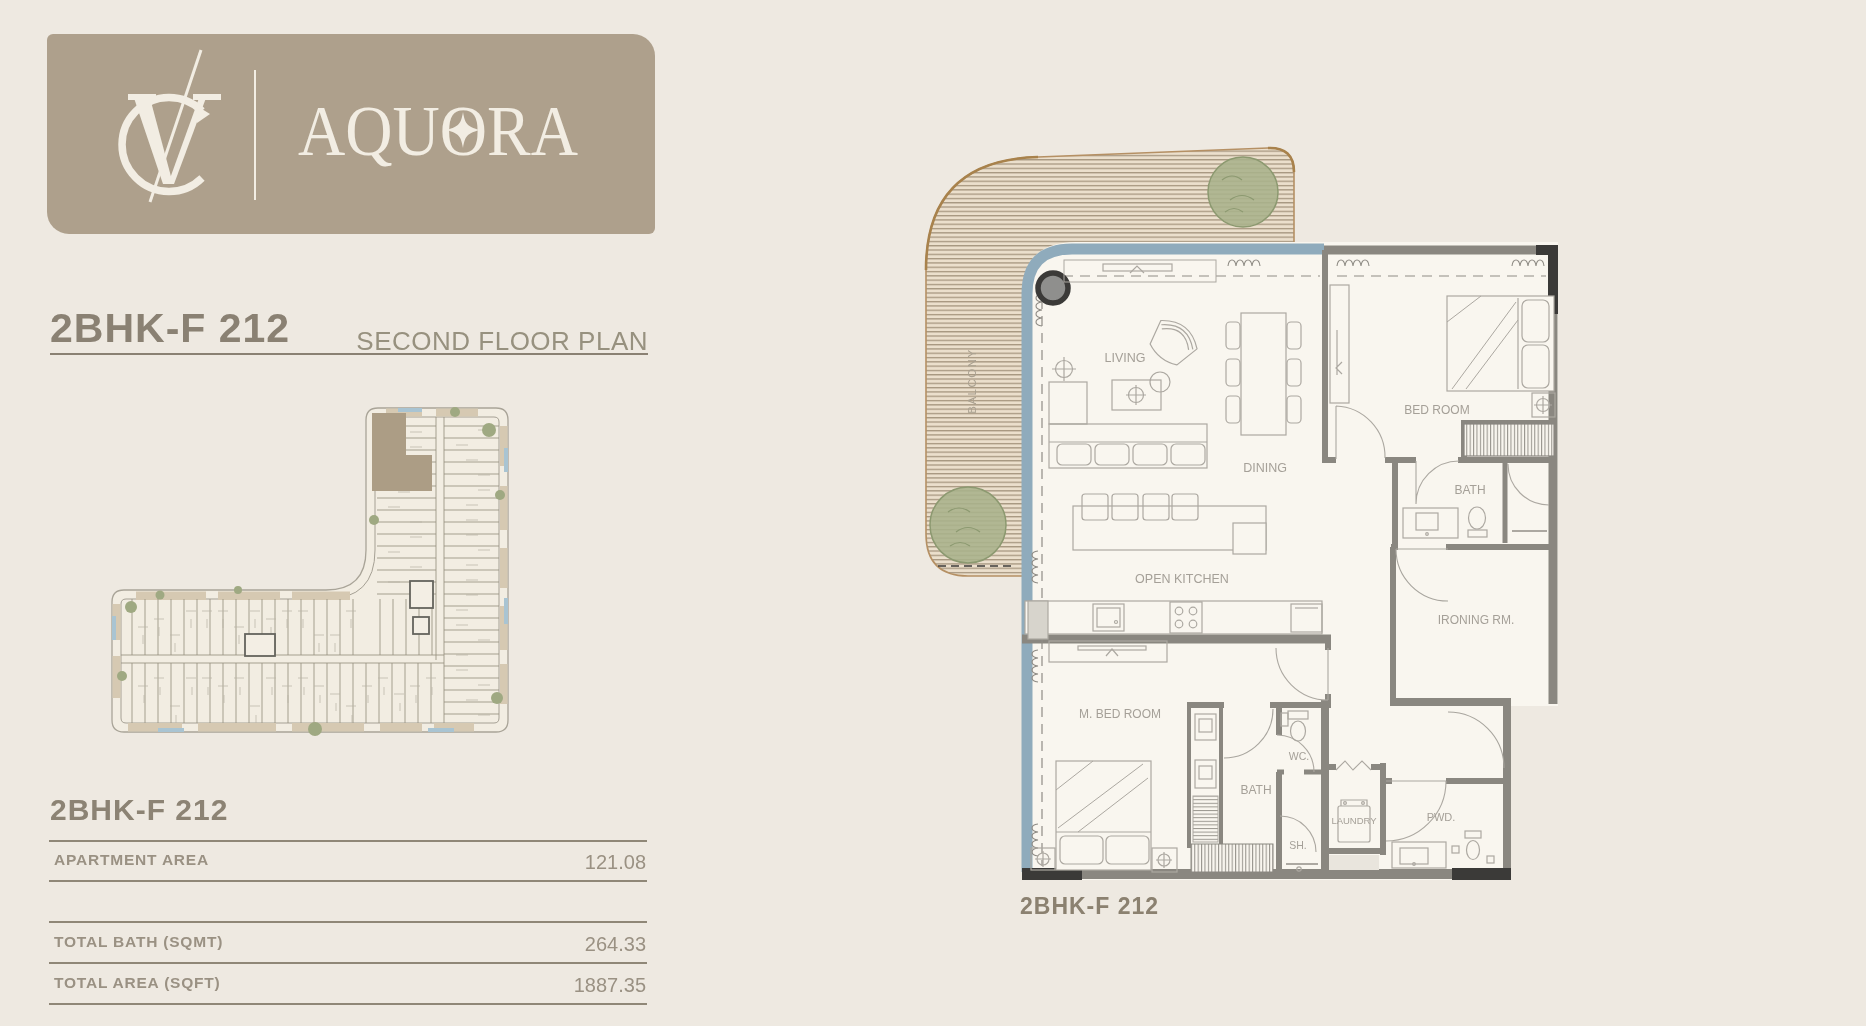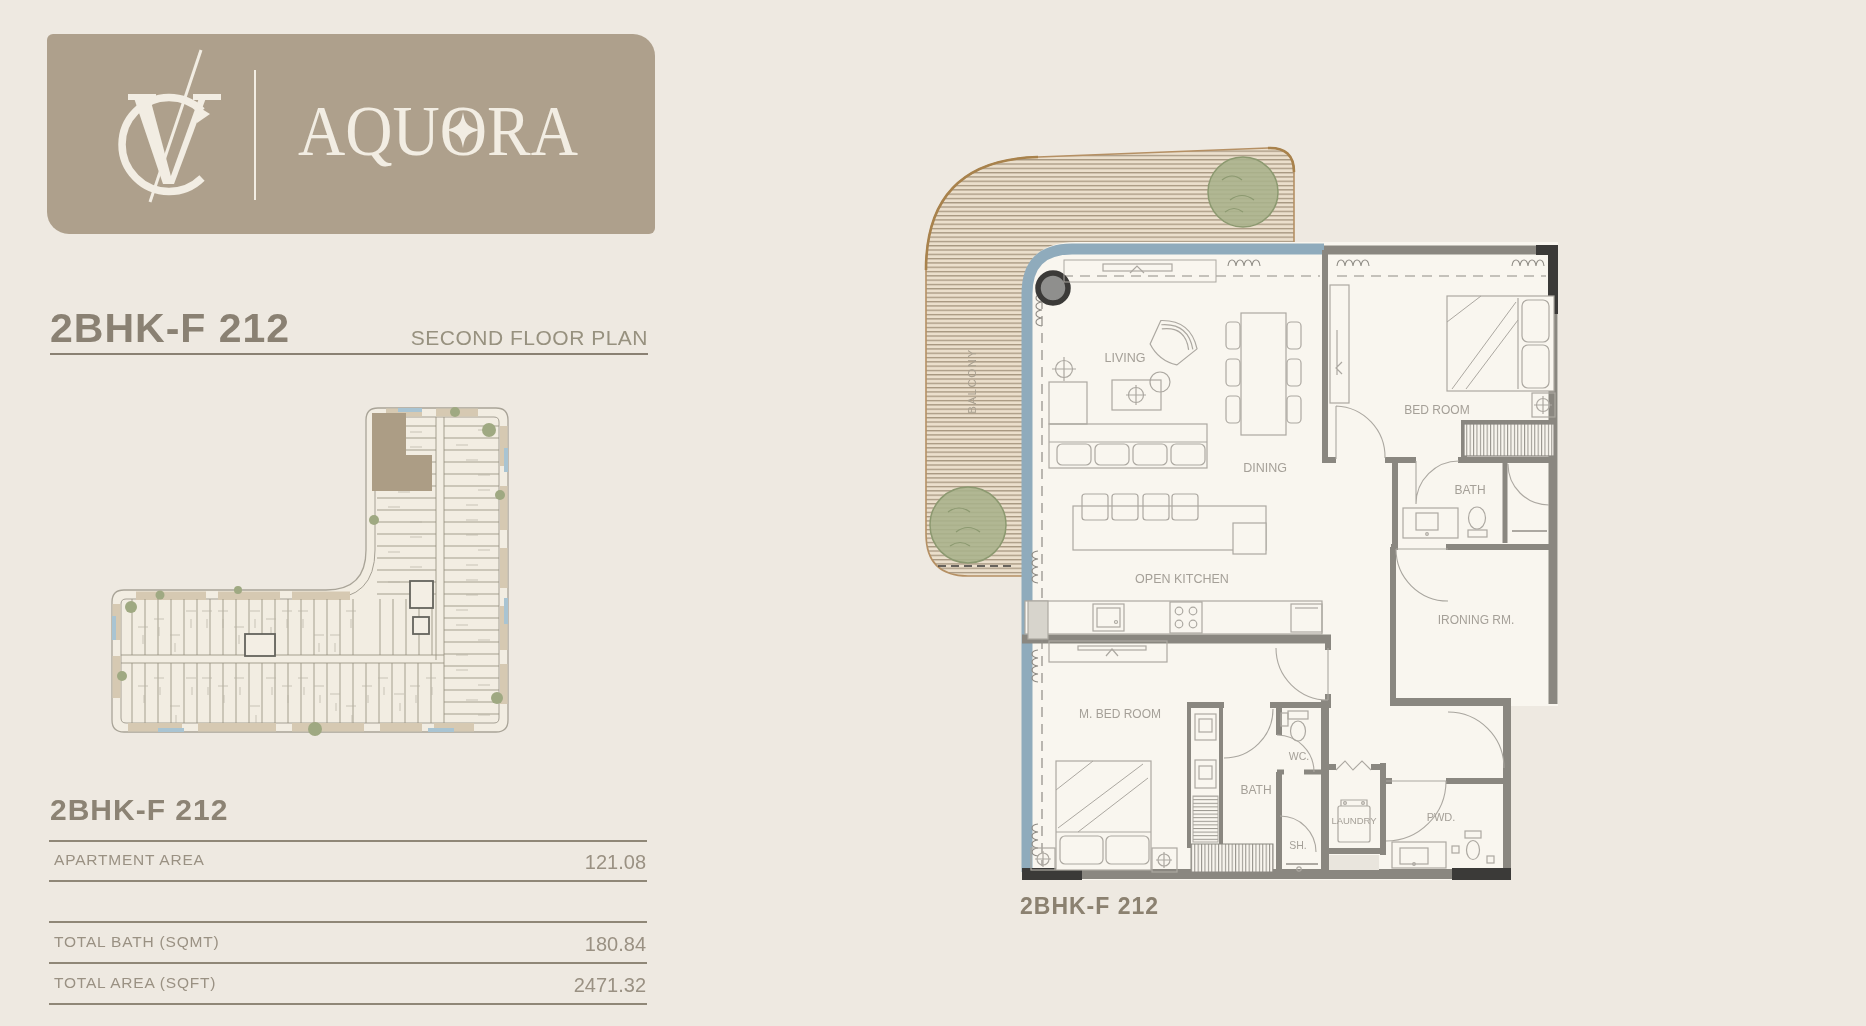--- a/index.html
+++ b/index.html
@@ -1,24 +1,24 @@
 <!DOCTYPE html>
 <html><head>
 <meta charset="utf-8">
 <style>
   html,body{margin:0;padding:0}
   .page{position:relative;width:1866px;height:1026px;background:#EEE9E1;font-family:"Liberation Sans",sans-serif;overflow:hidden}
   .logobox{position:absolute;left:47px;top:34px;width:608px;height:200px;background:#AEA08C;border-radius:6px 22px 6px 22px}
   .title1{position:absolute;left:50px;top:305px;font-size:41px;font-weight:bold;color:#8A8173;letter-spacing:1px}
-  .subtitle{position:absolute;left:348px;top:326px;width:300px;text-align:right;font-size:21px;color:#97917F;letter-spacing:0.5px}
+  .subtitle{position:absolute;left:348px;top:326px;width:300px;text-align:right;font-size:26px;color:#97917F;letter-spacing:0.5px}
   .hr1{position:absolute;left:50px;top:353px;width:598px;height:2px;background:#8A8173}
   .tbl-head{position:absolute;left:50px;top:793px;font-size:30px;font-weight:bold;color:#8C8374;letter-spacing:1px}
   .tline{position:absolute;left:49px;width:598px;height:1.5px;background:#8F8777}
   .trow{position:absolute;left:54px;width:592px;font-size:15.5px;color:#9A9183}
-  .trow b{font-weight:normal;letter-spacing:0.8px}
+  .trow b{font-weight:bold;letter-spacing:0.8px}
   .trow span{float:right;font-weight:normal;font-size:20px}
 </style>
 </head>
 <body>
 <div class="page">
 
 <div class="logobox">
 <svg width="608" height="200" viewBox="0 0 608 200">
 
   <path d="M 155 77 A 47 47 0 1 0 155 144" fill="none" stroke="#F2EDE3" stroke-width="7.5"></path>
@@ -47,22 +47,22 @@
 
 <div class="tbl-head">2BHK-F 212</div>
 
 <div class="tline" style="top:840px"></div>
 <div class="tline" style="top:880px"></div>
 <div class="tline" style="top:921px"></div>
 <div class="tline" style="top:962px"></div>
 <div class="tline" style="top:1003px"></div>
 
 <div class="trow" style="top:851px"><b>APARTMENT AREA</b><span>121.08</span></div>
-<div class="trow" style="top:933px"><b>TOTAL BATH (SQMT)</b><span>180.84</span></div>
-<div class="trow" style="top:974px"><b>TOTAL AREA (SQFT)</b><span>2471.32</span></div>
+<div class="trow" style="top:933px"><b>TOTAL BATH (SQMT)</b><span>264.33</span></div>
+<div class="trow" style="top:974px"><b>TOTAL AREA (SQFT)</b><span>1887.35</span></div>
 
 <svg style="position:absolute;left:100px;top:400px" width="430" height="345" viewBox="100 400 430 345">
 
 <path d="M 378 408 H 496 Q 508 408 508 420 V 720 Q 508 732 496 732 H 124 Q 112 732 112 720 V 602 Q 112 590 124 590 H 326 Q 366 590 366 550 V 420 Q 366 408 378 408 Z" fill="#F2EDE2" stroke="#A9A498" stroke-width="1.3"></path>
 
 <path d="M 380 417 H 494 Q 499 417 499 422 V 718 Q 499 723 494 723 H 126 Q 121 723 121 718 V 604 Q 121 599 126 599 H 326 Q 375 599 375 550 V 422 Q 375 417 380 417 Z" fill="none" stroke="#A5A094" stroke-width="1"></path>
 
 <g fill="#D6C9B2">
         <rect x="136" y="591.5" width="70" height="8.5"></rect>
         <rect x="218" y="591.5" width="62" height="8.5"></rect>

